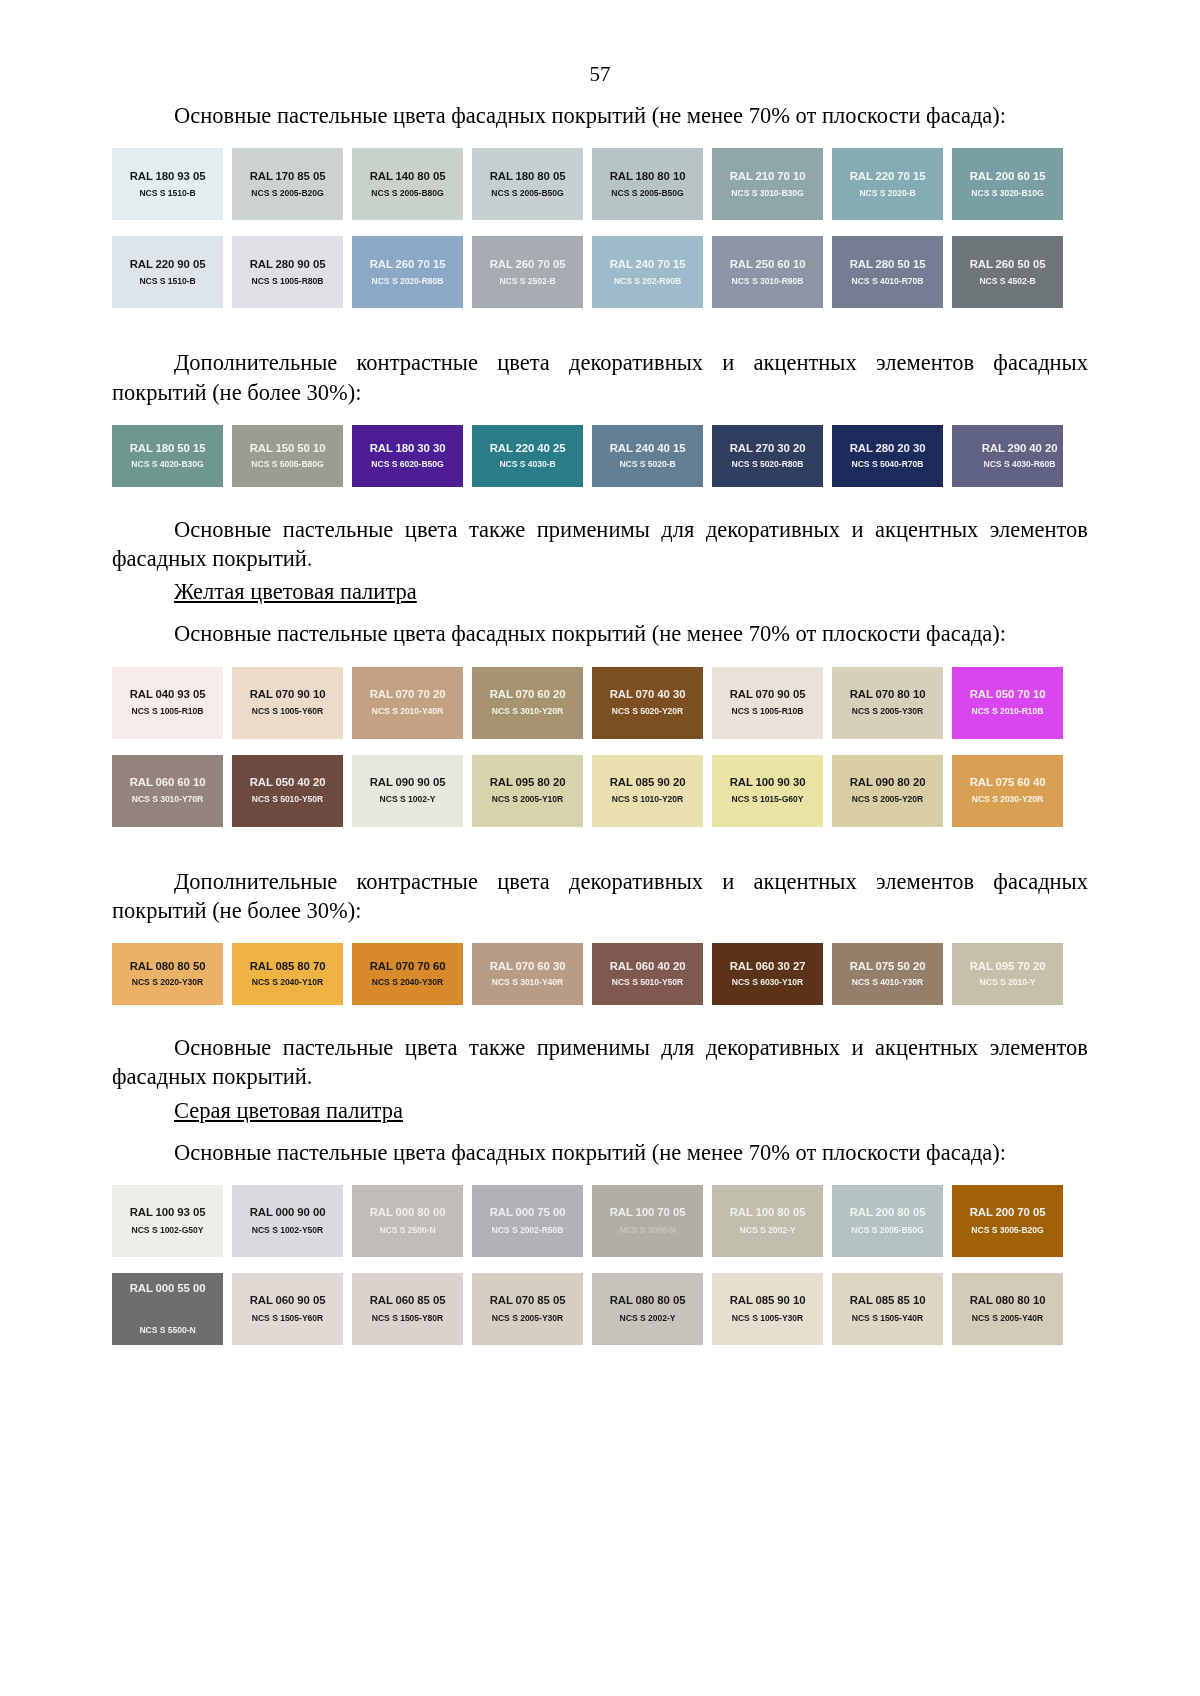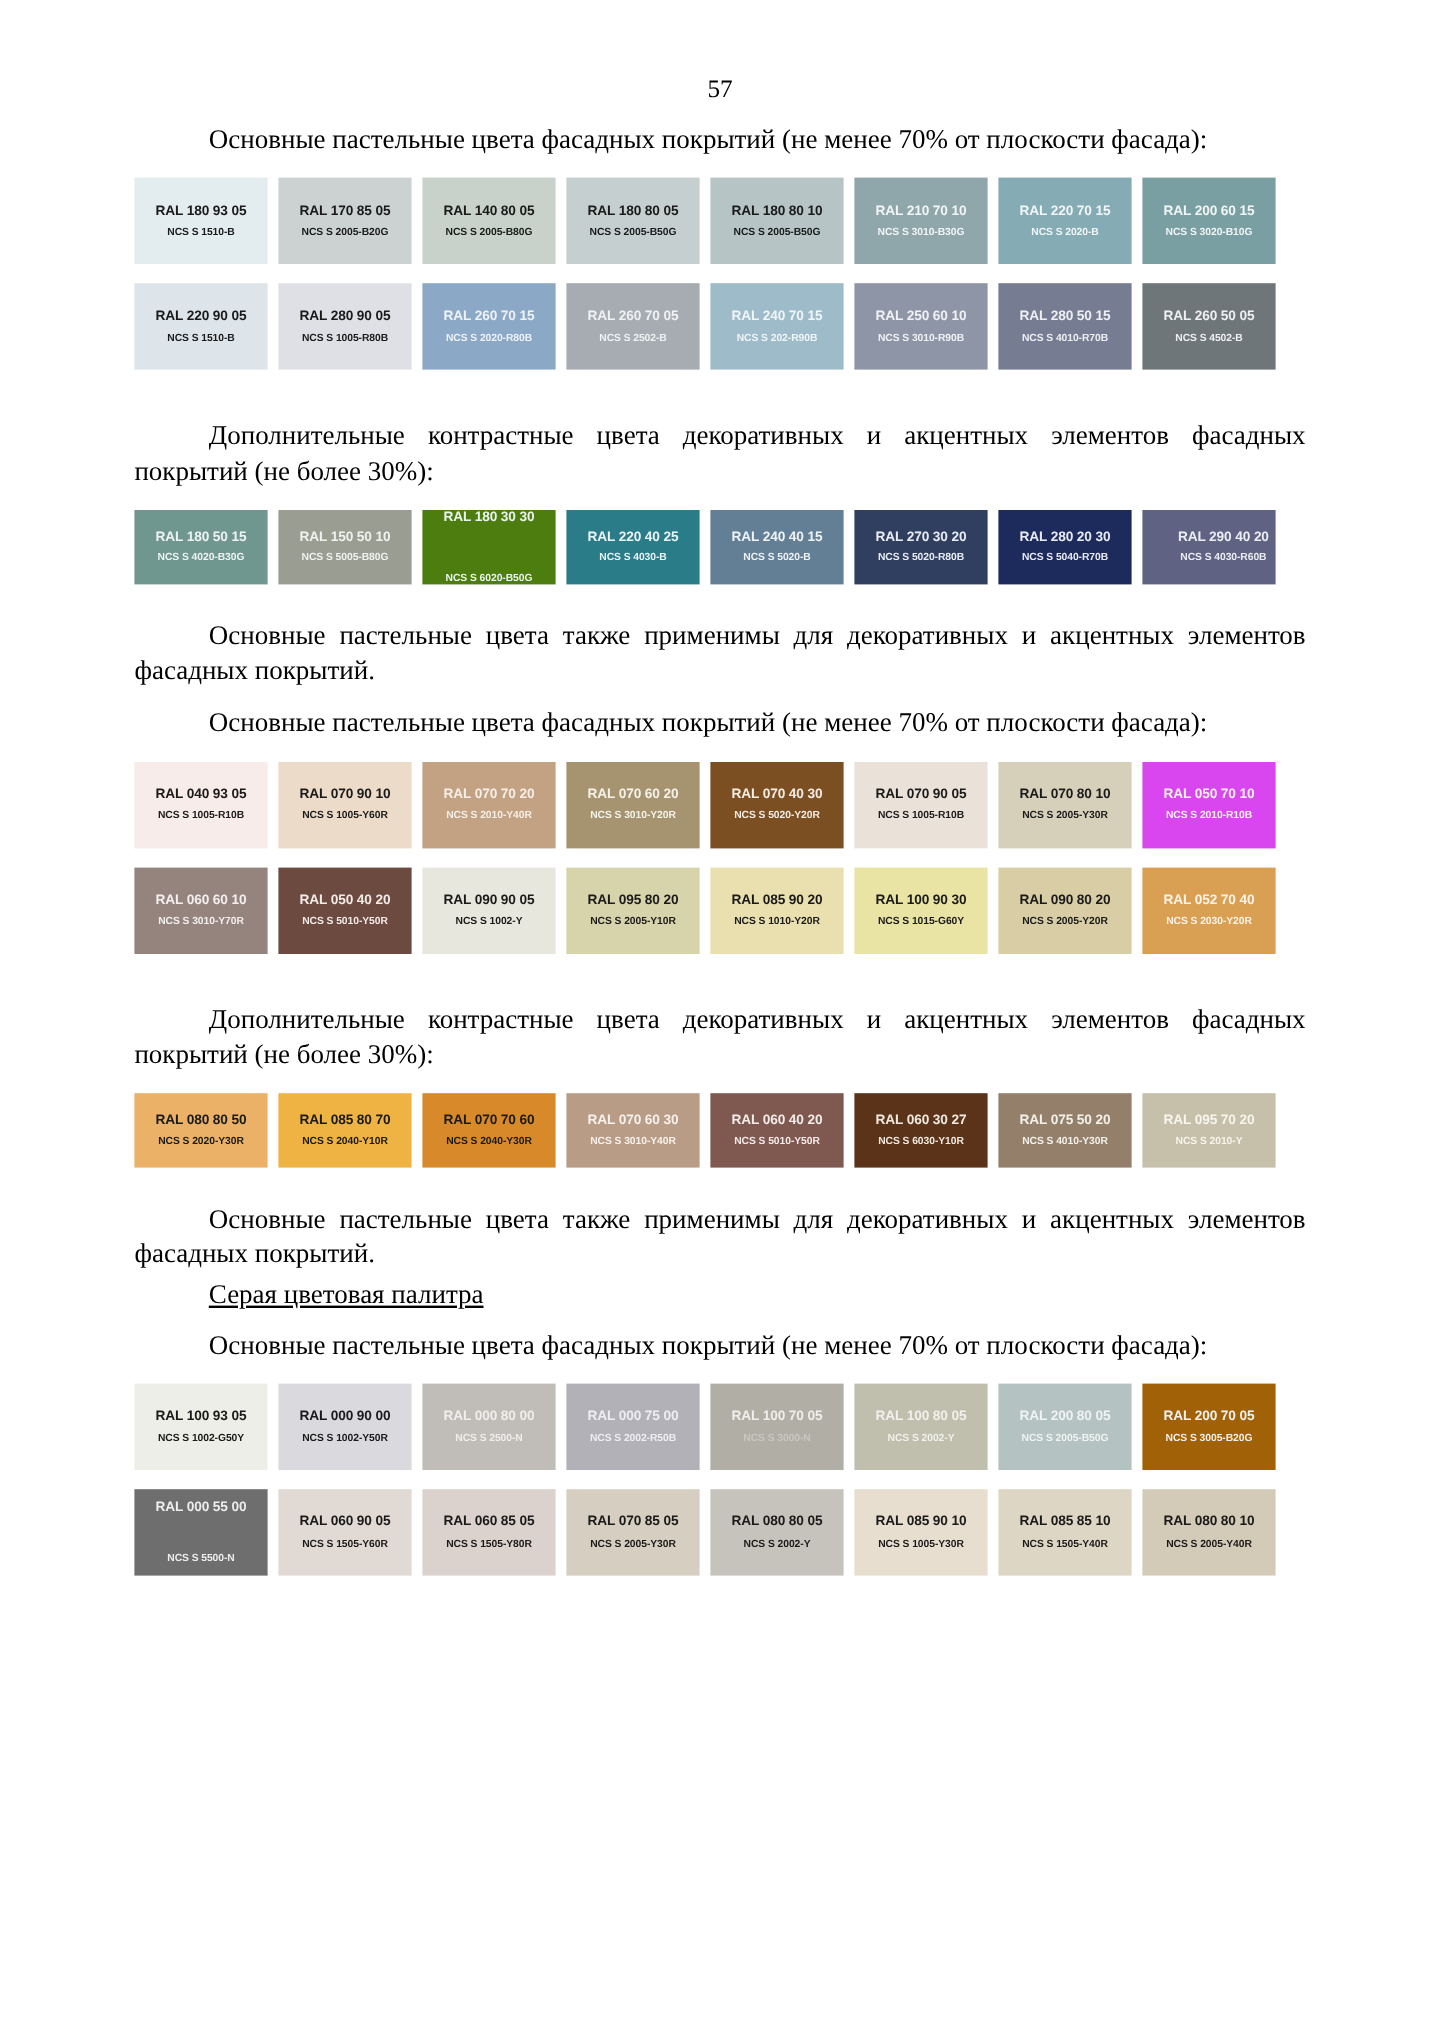--- a/index.html
+++ b/index.html
@@ -166,21 +166,21 @@
 
   <div class="swatch-row rowtop contrast-row">
       <div class="swatch contrast" style="background: rgb(111, 150, 143);">
         <div class="ral" style="color: rgb(238, 243, 242);">RAL 180 50 15</div>
         <div class="ncs" style="color: rgb(238, 243, 242);">NCS S 4020-B30G</div>
       </div>
       <div class="swatch contrast" style="background: rgb(154, 157, 146);">
         <div class="ral" style="color: rgb(240, 241, 238);">RAL 150 50 10</div>
         <div class="ncs" style="color: rgb(240, 241, 238);">NCS S 5005-B80G</div>
       </div>
-      <div class="swatch contrast" style="background: #4d7c0f; justify-content: space-between;">
+      <div class="swatch contrast" style="background: #4c1d95;">
         <div class="ral" style="color: rgb(234, 244, 241);">RAL 180 30 30</div>
         <div class="ncs" style="color: rgb(234, 244, 241);">NCS S 6020-B50G</div>
       </div>
       <div class="swatch contrast" style="background: rgb(42, 124, 137);">
         <div class="ral" style="color: rgb(234, 243, 245);">RAL 220 40 25</div>
         <div class="ncs" style="color: rgb(234, 243, 245);">NCS S 4030-B</div>
       </div>
       <div class="swatch contrast" style="background: rgb(99, 127, 149);">
         <div class="ral" style="color: rgb(238, 242, 245);">RAL 240 40 15</div>
         <div class="ncs" style="color: rgb(238, 242, 245);">NCS S 5020-B</div>
@@ -196,20 +196,21 @@
       <div class="swatch contrast" style="background: rgb(95, 98, 131); padding-left: 24px;">
         <div class="ral" style="color: rgb(236, 237, 243);">RAL 290 40 20</div>
         <div class="ncs" style="color: rgb(236, 237, 243);">NCS S 4030-R60B</div>
       </div>
     </div>
 
   <div class="spacer-md"></div>
 
   <div class="para"><span class="ind"></span><span>Основные пастельные цвета также применимы для декоративных и акцентных элементов фасадных покрытий.</span></div>
 
+  <div class="subhead"><span class="ind"></span><span class="u">Желтая цветовая палитра</span></div>
 
   <div class="para"><span class="ind"></span><span>Основные пастельные цвета фасадных покрытий (не менее 70% от плоскости фасада):</span></div>
 
   <div class="swatch-row rowtop">
       <div class="swatch" style="background: rgb(247, 236, 234);">
         <div class="ral" style="color: rgb(26, 26, 26);">RAL 040 93 05</div>
         <div class="ncs" style="color: rgb(26, 26, 26);">NCS S 1005-R10B</div>
       </div>
       <div class="swatch" style="background: rgb(236, 219, 201);">
         <div class="ral" style="color: rgb(26, 26, 26);">RAL 070 90 10</div>
@@ -263,21 +264,21 @@
       </div>
       <div class="swatch" style="background: rgb(233, 228, 164);">
         <div class="ral" style="color: rgb(26, 26, 26);">RAL 100 90 30</div>
         <div class="ncs" style="color: rgb(26, 26, 26);">NCS S 1015-G60Y</div>
       </div>
       <div class="swatch" style="background: rgb(217, 205, 165);">
         <div class="ral" style="color: rgb(26, 26, 26);">RAL 090 80 20</div>
         <div class="ncs" style="color: rgb(26, 26, 26);">NCS S 2005-Y20R</div>
       </div>
       <div class="swatch" style="background: rgb(217, 160, 84);">
-        <div class="ral" style="color: rgb(251, 243, 230);">RAL 052 70 40</div>
+        <div class="ral" style="color: rgb(251, 243, 230);">RAL 075 60 40</div>
         <div class="ncs" style="color: rgb(251, 243, 230);">NCS S 2030-Y20R</div>
       </div>
     </div>
 
   <div class="spacer-lg"></div>
 
   <div class="para"><span class="ind"></span><span>Дополнительные контрастные цвета декоративных и акцентных элементов фасадных покрытий (не более 30%):</span></div>
 
   <div class="swatch-row rowtop contrast-row">
       <div class="swatch contrast" style="background: rgb(234, 177, 103);">

